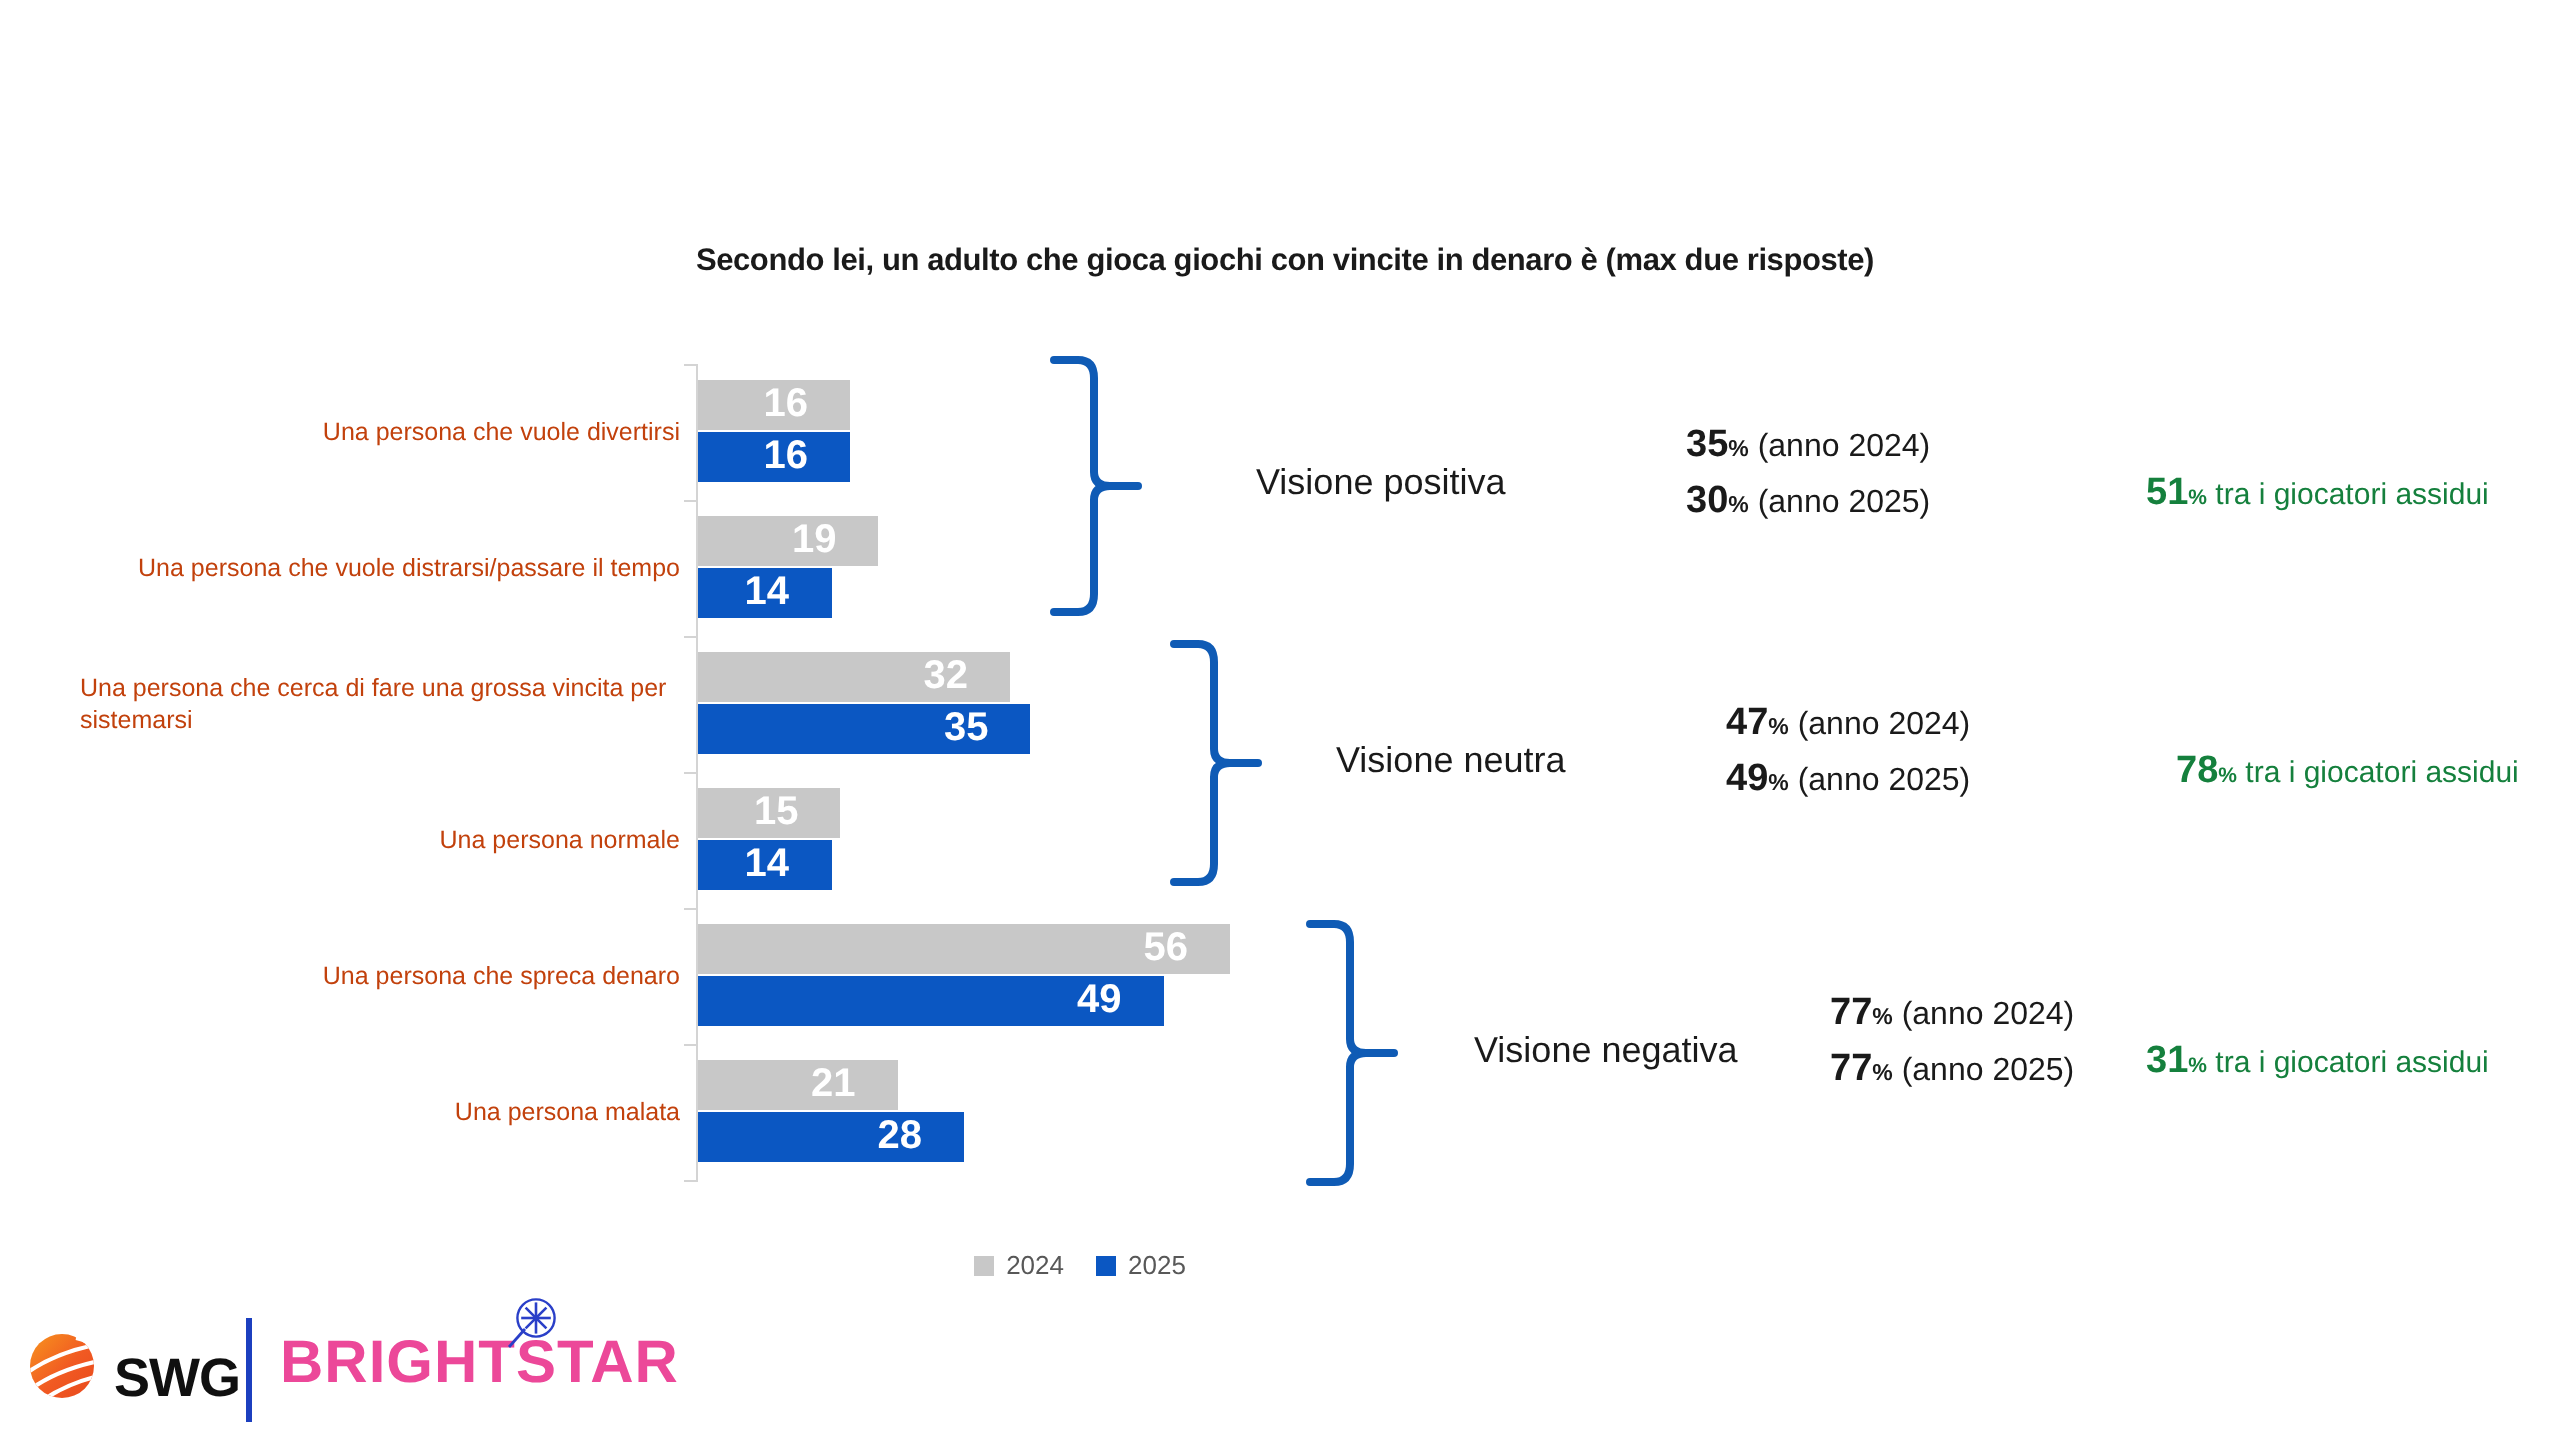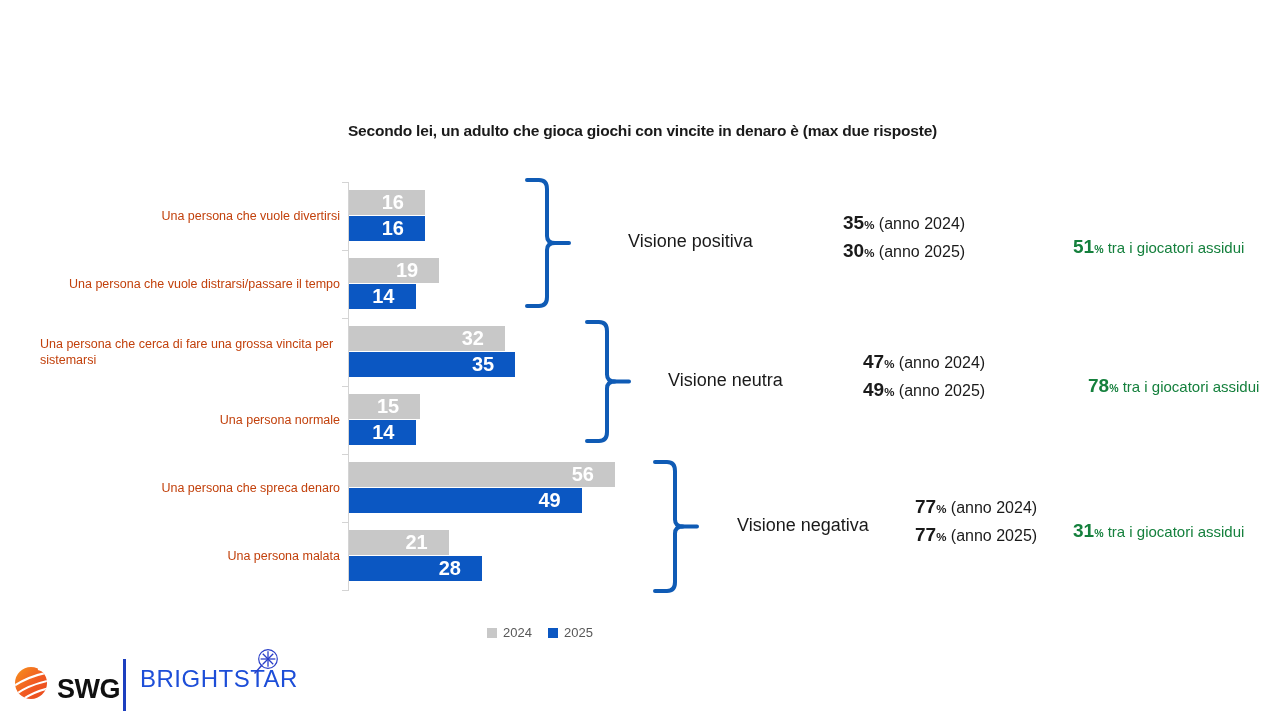--- a/index.html
+++ b/index.html
@@ -184,23 +184,23 @@
     width: 3px;
     height: 52px;
     background: #1C3FBF;
   }
   #brightstar-logo {
     position: absolute;
     left: 140px;
     top: 10px;
   }
   #brightstar-text {
-    font-size: 24px;
-    font-weight: normal;
-    color: #1d4ed8;
+    font-size: 30px;
+    font-weight: bold;
+    color: #ec4899;
     letter-spacing: 0.5px;
     font-family: "Liberation Sans", sans-serif;
   }
 </style>
 </head>
 <body>
 
 <div id="title-block">
 </div>
 <div id="question">Secondo lei, un adulto che gioca giochi con vincite in denaro è (max due risposte)</div>

